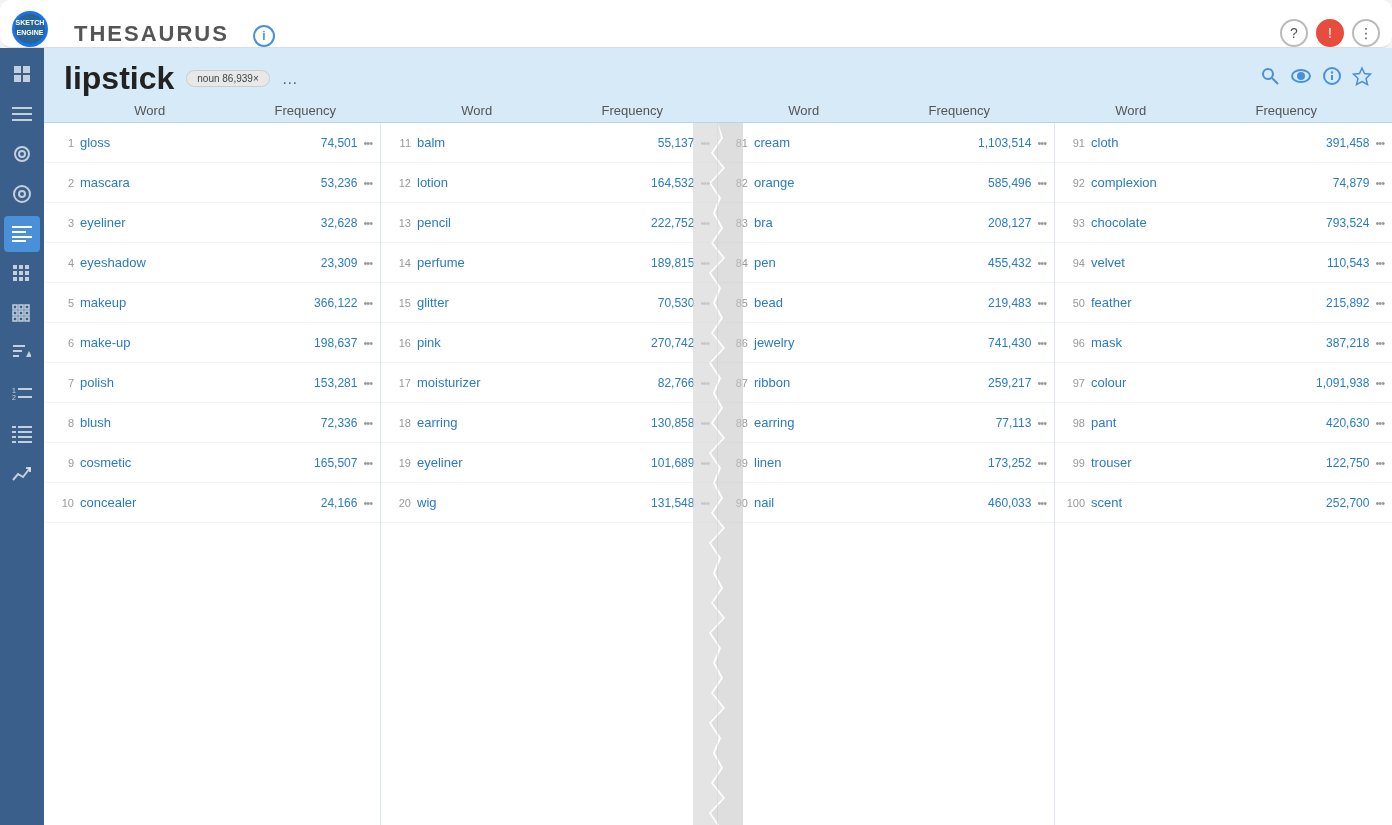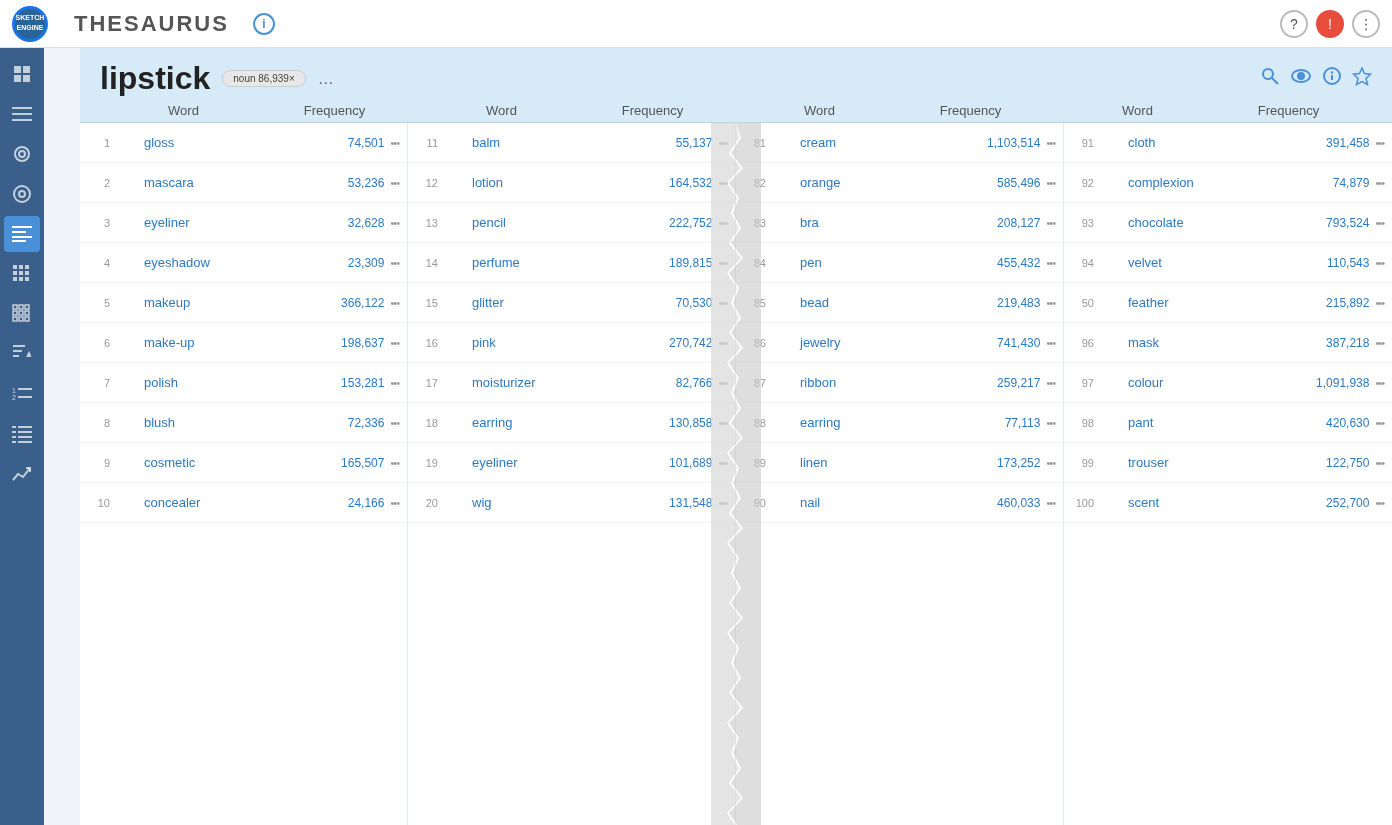--- a/index.html
+++ b/index.html
@@ -1,52 +1,52 @@
 <!DOCTYPE html>
 <html><head>
   <meta charset="utf-8">
   <style>
     * { box-sizing: border-box; margin: 0; padding: 0; }
     body { font-family: Arial, sans-serif; background: #f0f4f8; font-size: 13px; }
 
     
     .top-nav {
-      display: flex; align-items: center; background: #fff;
-      border-bottom: 1px solid #ddd; padding: 0 12px; height: 48px;
+      display: flex; align-items: flex-end; background: #fff;
+      border-bottom: 1px solid #ddd; padding: 0 12px; height: 48px; border-radius: 11px;
     }
     .logo { display: flex; align-items: center; margin-right: 20px; }
     .logo-icon { width: 36px; height: 36px; background: #1a73e8; border-radius: 50%; display: flex; align-items: center; justify-content: center; color: white; font-weight: bold; font-size: 10px; margin-right: 6px; }
     .app-title { font-size: 22px; font-weight: bold; color: #555; letter-spacing: 2px; margin-right: 20px; }
     .corpus-btn { display: flex; align-items: center; border: 1px solid #bbb; border-radius: 4px; padding: 4px 10px; font-size: 13px; color: #333; background: #f9f9f9; cursor: pointer; margin-right: 8px; }
     .corpus-btn .search-icon { margin-left: 6px; color: #666; }
     .info-circle { width: 22px; height: 22px; border-radius: 50%; border: 2px solid #4a90d9; display: flex; align-items: center; justify-content: center; color: #4a90d9; font-weight: bold; font-size: 12px; cursor: pointer; margin-left: 4px; }
     .nav-spacer { flex: 1; }
     .nav-icon-btn { width: 28px; height: 28px; border-radius: 50%; border: 2px solid #bbb; display: flex; align-items: center; justify-content: center; color: #555; font-size: 14px; cursor: pointer; margin-left: 8px; }
 
     
-    .layout { display: flex; height: calc(825px - 48px); gap: 36px; }
+    .layout { display: flex; height: calc(825px - 48px); }
     .sidebar { width: 44px; background: #3a5f8a; display: flex; flex-direction: column; align-items: center; padding-top: 8px; gap: 4px; }
     .sidebar-item { width: 36px; height: 36px; display: flex; align-items: center; justify-content: center; color: rgba(255,255,255,0.7); cursor: pointer; border-radius: 4px; font-size: 16px; }
     .sidebar-item.active { background: #4a90d9; color: white; }
 
     
     .main { flex: 1; overflow: hidden; display: flex; flex-direction: column; }
 
     
     .content-header { background: #d6eaf8; padding: 12px 20px 0 20px; border-bottom: 1px solid #b8d4e8; }
     .word-title { font-size: 32px; font-weight: bold; color: #222; }
     .pos-badge { background: #e8e8e8; border: 1px solid #ccc; border-radius: 12px; padding: 2px 10px; font-size: 10px; color: #444; }
     .more-btn { color: #666; font-size: 16px; cursor: pointer; }
     .header-action-icon { color: #4a90d9; font-size: 18px; cursor: pointer; }
     .col-panel { border-right: 1px solid #e0e8f0; }
     .col-panel:last-child { border-right: none; }
 
     .table-row { display: flex; align-items: center; padding: 6px 8px; border-bottom: 1px solid #f0f4f8; min-height: 40px; }
     .row-num { color: #999; font-size: 11px; width: 22px; text-align: right; margin-right: 6px; flex-shrink: 0; }
-    .row-word { color: #2a7bc4; flex: 1; font-size: 13px; cursor: pointer; margin-left: 28px; }
+    .row-word { color: #2a7bc4; flex: 1; font-size: 13px; cursor: pointer; }
     .row-freq { color: #2a7bc4; text-align: right; min-width: 70px; font-size: 12px; }
     .row-more { color: #999; margin-left: 6px; cursor: pointer; font-size: 11px; letter-spacing: -1px; }
 
     
     .header-row { display: flex; align-items: center; }
     .word-header-left { display: flex; align-items: center; gap: 12px; flex: 1; }
     .header-right-icons { display: flex; align-items: center; gap: 10px; }
   </style>
 </head>
 <body>

